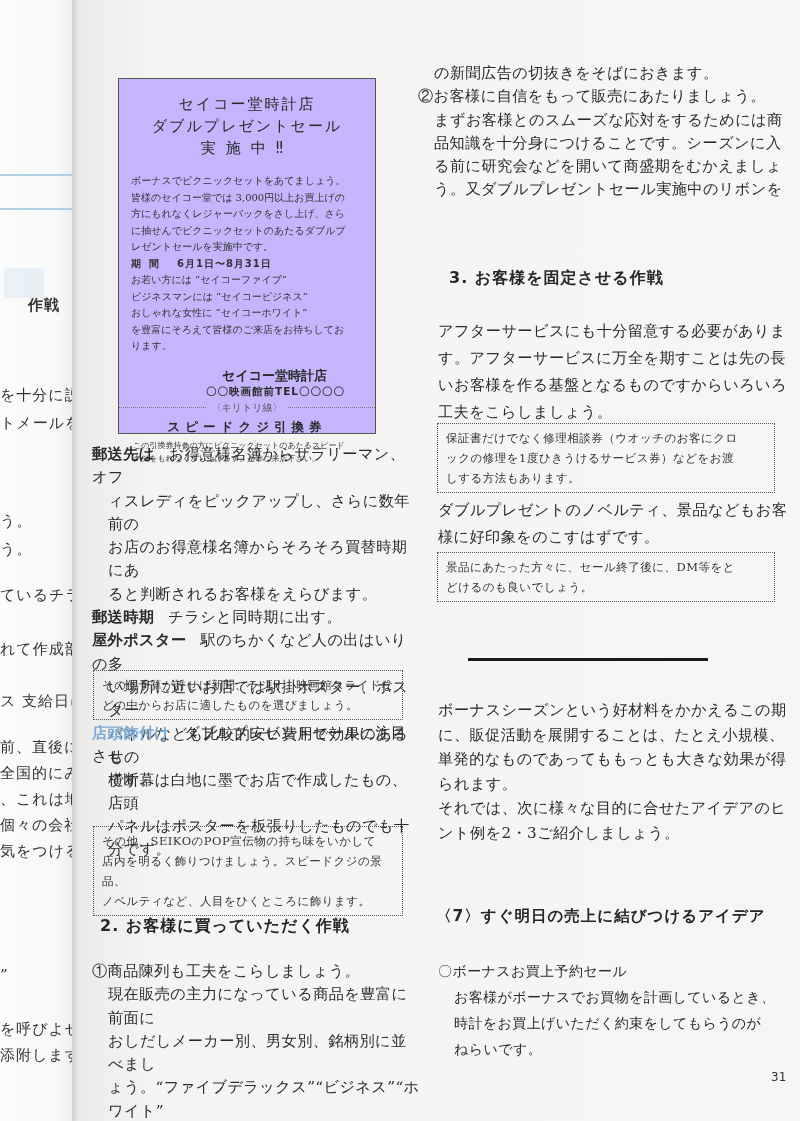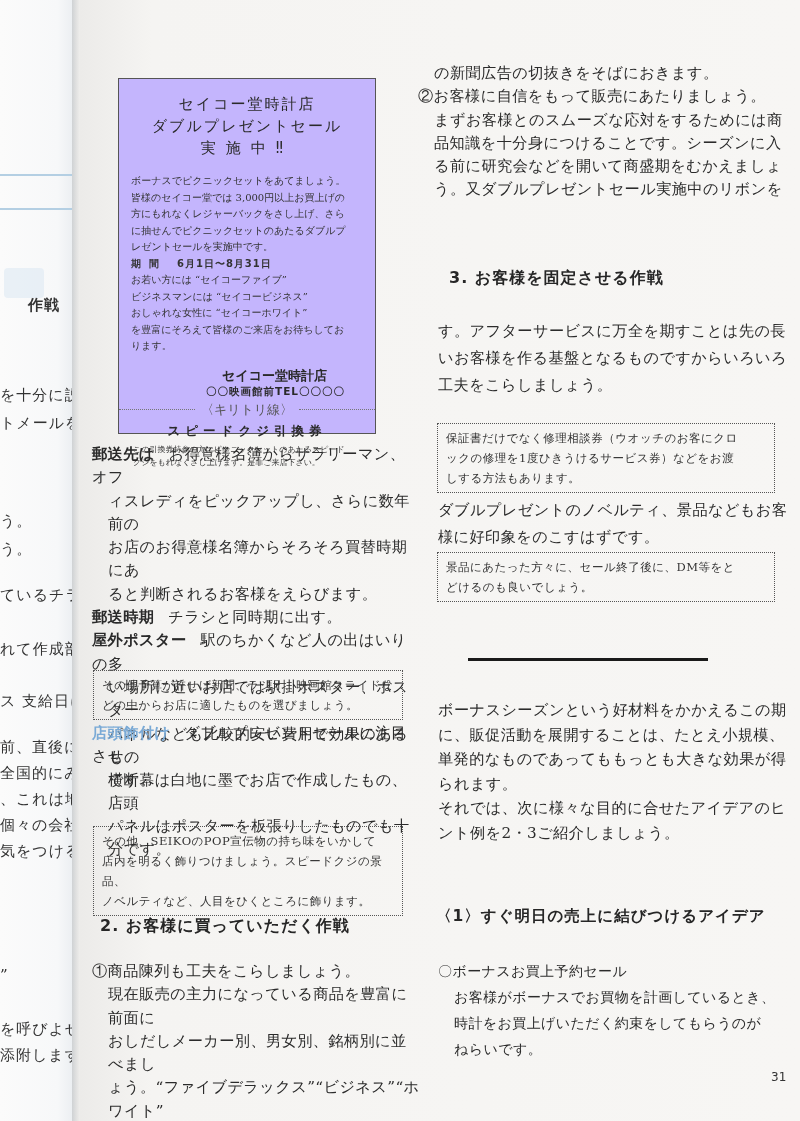--- a/index.html
+++ b/index.html
@@ -46,21 +46,21 @@
     margin-top:14px; font-family:"DejaVu Sans", sans-serif; font-weight:normal;
   }
   .ad-title .l3 { letter-spacing:10px; }
   .ad-body { margin:14px 12px 0 12px; font-size:10px; line-height:16.5px; color:#333; }
   .ad-body .period { font-family:"DejaVu Sans", sans-serif; font-weight:bold; letter-spacing:1px; }
   .ad-body .period .lbl { letter-spacing:8px; margin-right:10px; }
   .ad-store { text-align:right; margin:12px 30px 0 0; }
   .ad-store .name { font-family:"DejaVu Sans", sans-serif; font-weight:bold; font-size:13px; line-height:18px; margin-right:18px;}
   .ad-store .addr { font-family:"DejaVu Sans", sans-serif; font-weight:bold; font-size:10.5px; letter-spacing:1px; }
   .cut-line {
-    display:flex; align-items:center; margin:2px 0 0 0; font-size:13px; color:#555;
+    display:flex; align-items:center; margin:2px 0 0 0; font-size:10px; color:#555;
   }
   .cut-line .dash { flex:1; border-top:1px dotted #777; }
   .cut-line .txt { padding:0 6px; }
   .coupon-title {
     text-align:center; font-family:"DejaVu Sans", sans-serif; font-weight:bold;
     font-size:12.5px; letter-spacing:5px; margin-top:4px;
   }
   .coupon-text { margin:3px 14px 0 14px; font-size:8px; line-height:13px; color:#333; }
 
   
@@ -189,20 +189,21 @@
   <div>②お客様に自信をもって販売にあたりましょう。</div>
   <div class="indent">まずお客様とのスムーズな応対をするためには商</div>
   <div class="indent">品知識を十分身につけることです。シーズンに入</div>
   <div class="indent">る前に研究会などを開いて商盛期をむかえましょ</div>
   <div class="indent">う。又ダブルプレゼントセール実施中のリボンを</div>
 </div>
 
 <div class="heading" style="left:438px; top:268px;margin-left:11px;">3. お客様を固定させる作戦</div>
 
 <div class="txt-block" style="left:438px; top:318px; width:360px; line-height:27px;">
+  <div>アフターサービスにも十分留意する必要がありま</div>
   <div>す。アフターサービスに万全を期すことは先の長</div>
   <div>いお客様を作る基盤となるものですからいろいろ</div>
   <div>工夫をこらしましょう。</div>
 </div>
 
 <div class="note" style="left:437px; top:423px; width:320px;">
   <div>保証書だけでなく修理相談券（ウオッチのお客にクロ</div>
   <div>ックの修理を1度ひきうけるサービス券）などをお渡</div>
   <div>しする方法もあります。</div>
 </div>
@@ -221,21 +222,21 @@
 
 <div class="txt-block" style="left:438px; top:698px; width:360px; line-height:24.5px;">
   <div>ボーナスシーズンという好材料をかかえるこの期</div>
   <div>に、販促活動を展開することは、たとえ小規模、</div>
   <div>単発的なものであってももっとも大きな効果が得</div>
   <div>られます。</div>
   <div>それでは、次に様々な目的に合せたアイデアのヒ</div>
   <div>ント例を2・3ご紹介しましょう。</div>
 </div>
 
-<div class="heading" style="left:436px; top:906px; font-size:15.5px;">〈1〉すぐ明日の売上に結びつけるアイデア</div>
+<div class="heading" style="left:436px; top:906px; font-size:15.5px;">〈7〉すぐ明日の売上に結びつけるアイデア</div>
 
 <div class="txt-block" style="left:438px; top:958px; width:360px; font-size:14px; line-height:26px;">
   <div>〇ボーナスお買上予約セール</div>
   <div class="indent">お客様がボーナスでお買物を計画しているとき、</div>
   <div class="indent">時計をお買上げいただく約束をしてもらうのが</div>
   <div class="indent">ねらいです。</div>
 </div>
 
 <div class="page-number">31</div>
 

